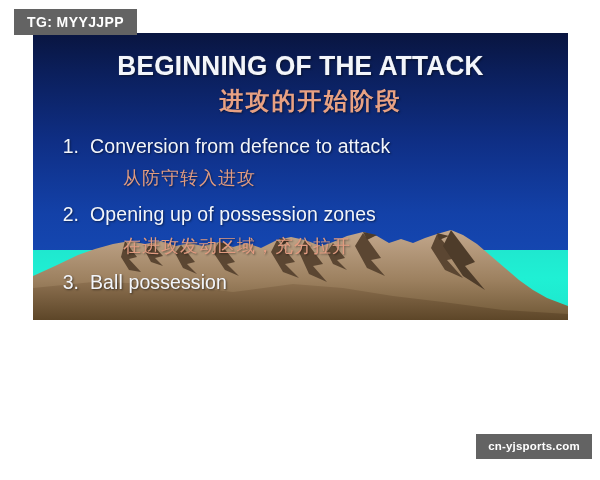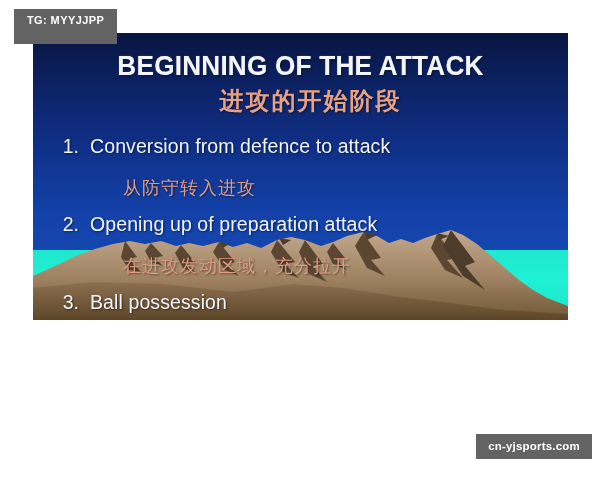--- a/index.html
+++ b/index.html
@@ -85,39 +85,39 @@
   }
   .num {
     width:34px;
     flex:0 0 34px;
     text-align:right;
     padding-right:11px;
     color:#f2f5fa;
   }
   .en-text { letter-spacing:.1px;text-align:center; }
   .row-zh {
-    margin-top:18px;
+    margin-top:8px;
     padding-left:67px;
     color:#e09b80;
     font-size:18px;
     letter-spacing:1px;
     text-shadow:1px 1px 2px rgba(0,0,0,.45);
     white-space:nowrap;
   }
 
   
   #tg-badge {
     position:absolute;
     left:14px; top:9px;
     background:#636363;
     color:#ffffff;
-    font-size:11px;
+    font-size:14px;
     font-weight:bold;
     letter-spacing:.4px;
-    padding:6px 13px 18px 13px;
+    padding:6px 13px 6px 13px;
     line-height:1;
     z-index:20;
   }
   #site-watermark {
     position:absolute;
     right:8px; bottom:21px;
     background:#636363;
     color:#ffffff;
     font-size:11.5px;
     font-weight:bold;
@@ -186,21 +186,21 @@
         <div class="row-en">
           <span class="num">1.</span>
           <span class="en-text">Conversion from defence to attack</span>
         </div>
         <div class="row-zh">从防守转入进攻</div>
       </div>
 
       <div class="list-item">
         <div class="row-en">
           <span class="num">2.</span>
-          <span class="en-text">Opening up of preparation attack</span>
+          <span class="en-text">Opening up of possession zones</span>
         </div>
         <div class="row-zh">在进攻发动区域，充分拉开</div>
       </div>
 
       <div class="list-item">
         <div class="row-en">
           <span class="num">3.</span>
           <span class="en-text">Ball possession</span>
         </div>
       </div>

